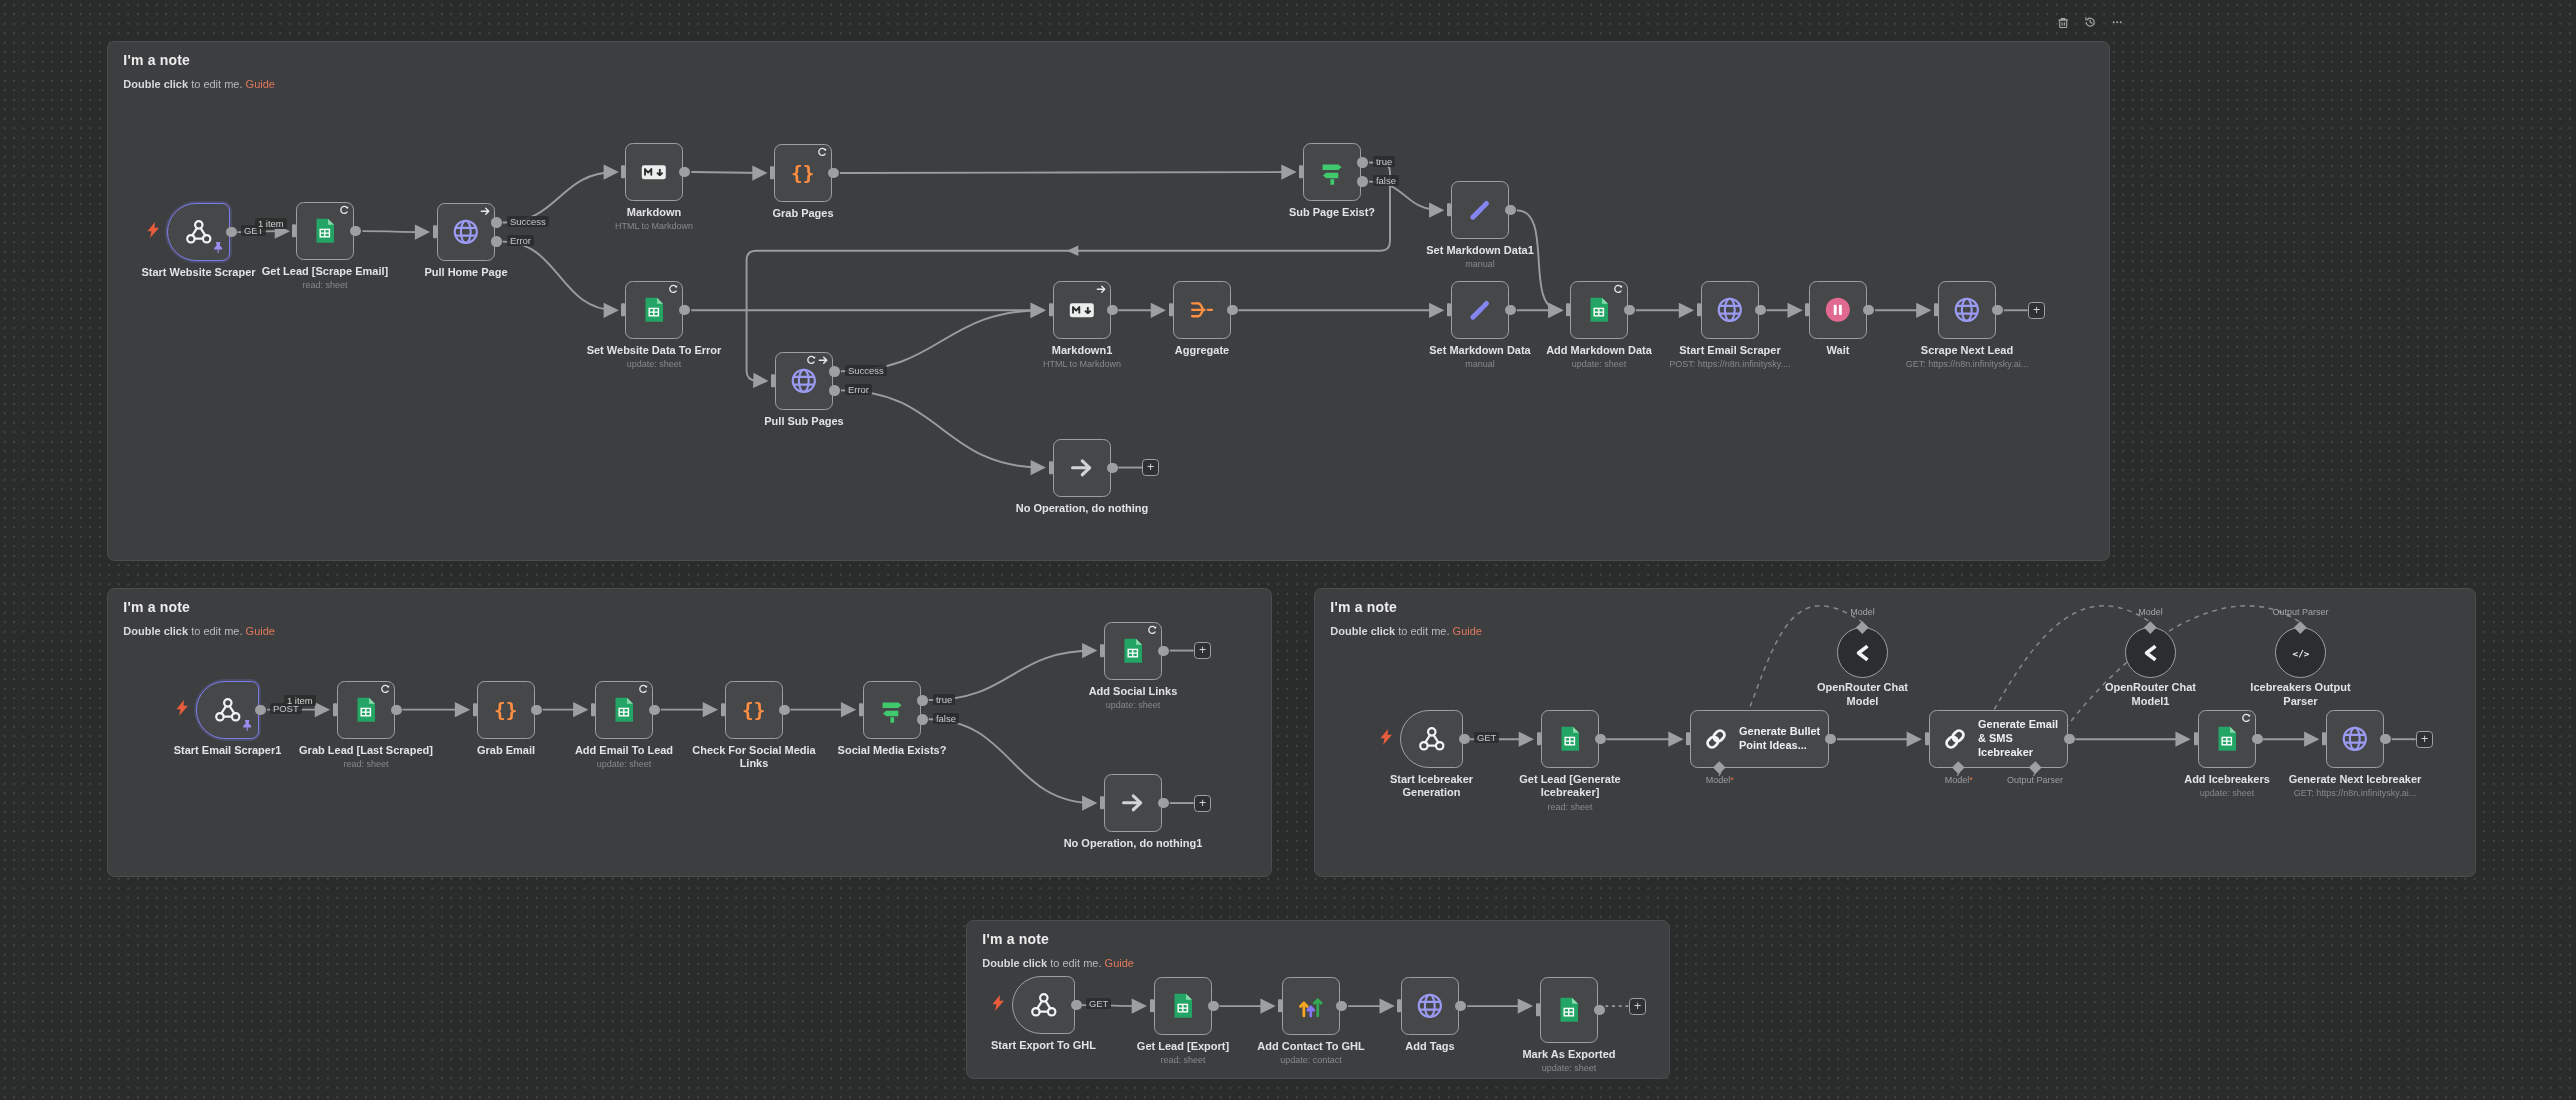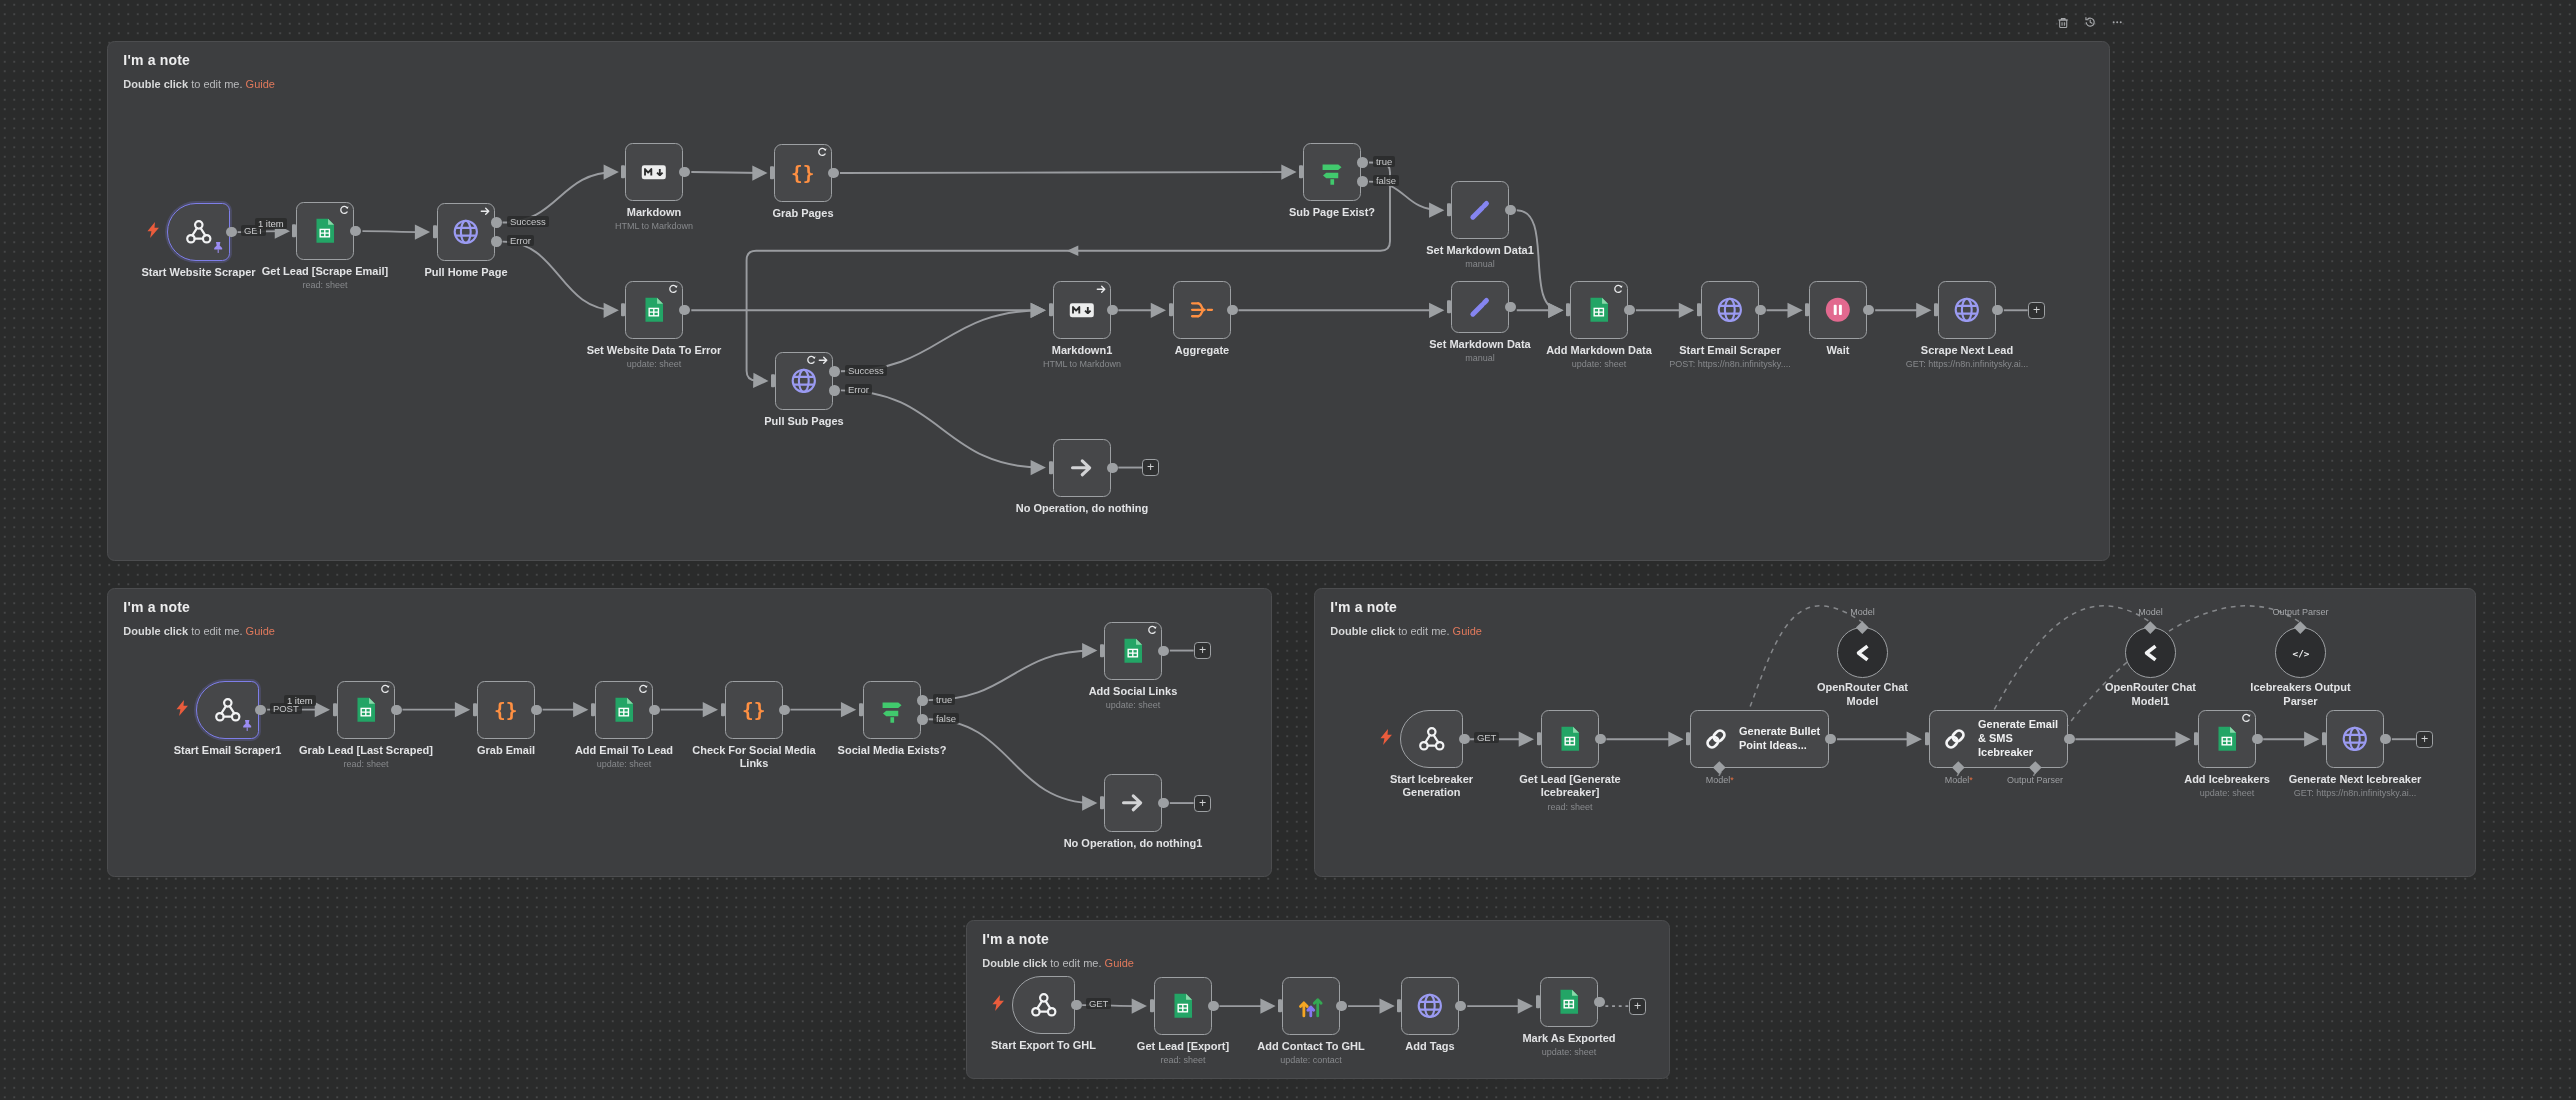--- a/index.html
+++ b/index.html
@@ -320,21 +320,21 @@
     <path d="M12 9 C16.5 9 15 16 19 16 M12 23 C16.5 23 15 16 19 16 M12 16 H19"></path>
     <path d="M22.5 16 H27"></path>
         </svg>
       </span>
       <div class="nlabel">
         <div>Aggregate</div>
       </div>
       <span class="inbar"></span>
       <span class="outdot" style="top: calc(50% - 5.2px);"></span>
     </div>
-    <div class="node square" style="left: 1451px; top: 281px; width: 58px; height: 52px;">
+    <div class="node square" style="left: 1451px; top: 281px; width: 58px; height: 58px;">
       <span style="display: flex; align-items: center; justify-content: center;">
         <svg width="29.6" height="29.6" viewBox="0 0 32 32" stroke="#8585f0" stroke-width="5.4" stroke-linecap="round" fill="none">
     <path d="M8.5 24 L18.5 14"></path>
           <path d="M20.8 11.6 L23.2 9.2"></path>
         </svg>
       </span>
       <div class="nlabel">
         <div>Set Markdown Data</div>
         <div class="nsub">manual</div>
       </div>
@@ -760,21 +760,21 @@
           <ellipse cx="16" cy="16" rx="5.3" ry="12"></ellipse>
     <path d="M5.2 11.8 H26.8 M5.2 20.2 H26.8"></path>
         </svg>
       </span>
       <div class="nlabel">
         <div>Add Tags</div>
       </div>
       <span class="inbar"></span>
       <span class="outdot" style="top: calc(50% - 5.2px);"></span>
     </div>
-    <div class="node square" style="left: 1540px; top: 977px; width: 58px; height: 50px;">
+    <div class="node square" style="left: 1540px; top: 977px; width: 58px; height: 66px;">
       <span style="display: flex; align-items: center; justify-content: center;">
         <svg width="29.6" height="29.6" viewBox="0 0 32 32">
     <path d="M7 3 h12.5 L26 9.5 V29 H7 Z" fill="#23A566"></path>
     <path d="M19.5 3 L26 9.5 H19.5 Z" fill="#8ad8aa"></path>
     <rect x="11" y="14.5" width="10" height="8" fill="none" stroke="#fff" stroke-width="1.5"></rect>
     <path d="M11 18.5 H21 M16 14.5 V22.5" stroke="#fff" stroke-width="1.5"></path>
         </svg>
       </span>
       <div class="nlabel">
         <div>Mark As Exported</div>

